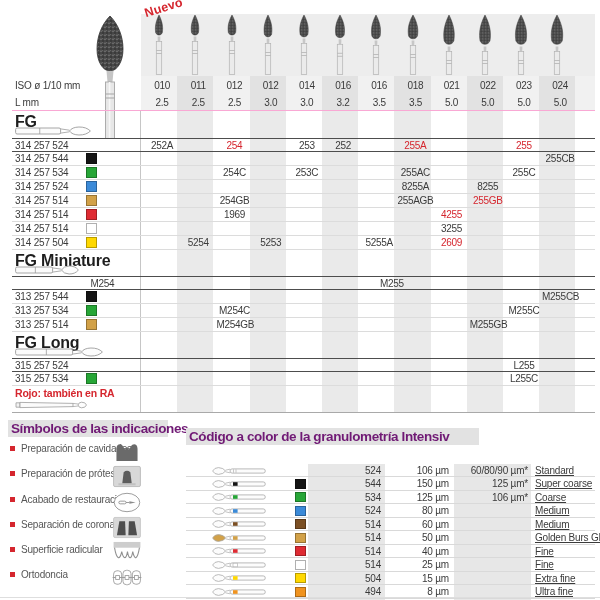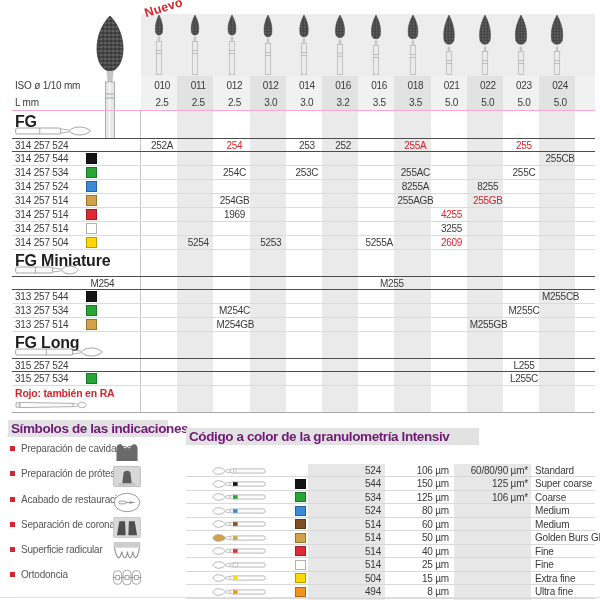--- a/index.html
+++ b/index.html
@@ -54,21 +54,21 @@
   .gband{position:absolute;top:0;height:148.3px;background:#e7e7e7;}
   .gband.b1{left:122px;width:77px;}
   .gband.b2{left:268px;width:77px;}
   .grow{position:relative;height:13.48px;box-sizing:border-box;border-bottom:1px solid #d9d9d9;font-size:10px;letter-spacing:-0.2px;}
   .grow.last{border-bottom:1px solid #bdbdbd;}
   .g-glyph{position:absolute;left:26px;top:1.5px;line-height:0;}
   .g-chip{position:absolute;left:109px;top:1.5px;width:11px;height:10px;box-sizing:border-box;}
   .g-code{position:absolute;left:122px;width:73px;top:1px;text-align:right;}
   .g-size{position:absolute;left:199px;width:64px;top:1px;text-align:right;}
   .g-alt{position:absolute;left:268px;width:74px;top:1px;text-align:right;}
-  .g-name{position:absolute;left:349px;top:1px;white-space:nowrap;}
+  .g-name{position:absolute;left:349px;top:1px;white-space:nowrap;text-decoration:underline;}
   .pageline{position:absolute;left:0;top:597px;width:600px;height:1px;background:#dedede;}
 </style>
 </head>
 <body>
 
 <div class="page">
   <svg width="0" height="0" style="position:absolute" aria-hidden="true">
     <defs>
       <pattern id="grit" width="3" height="3" patternUnits="userSpaceOnUse">
         <rect width="3" height="3" fill="#4b4b4b"></rect>

